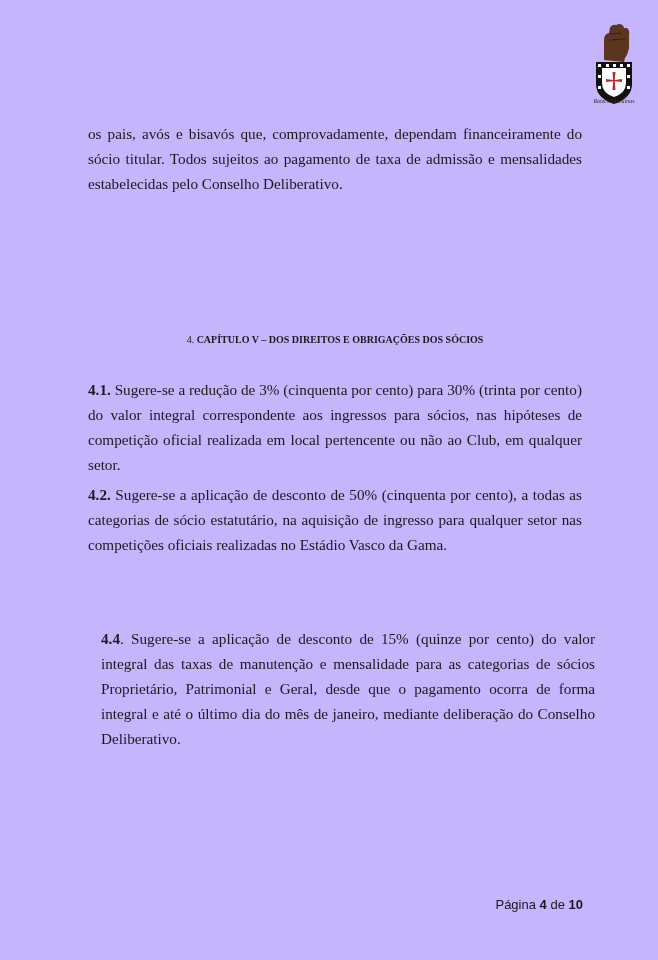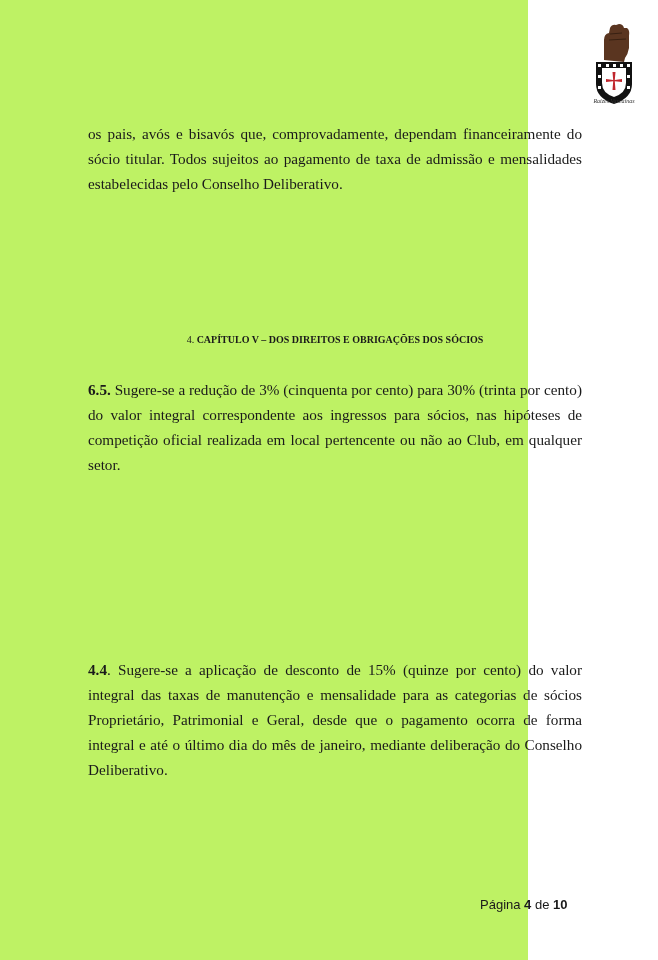--- a/index.html
+++ b/index.html
@@ -1,38 +1,38 @@
 <!DOCTYPE html>
 <html><head>
   <meta charset="utf-8">
   <style>
     html, body { margin: 0; padding: 0; background: #ffffff; }
     body { width: 658px; height: 960px; position: relative; overflow: hidden; }
     .page {
-      position: absolute; left: 0; top: 0; width: 528px; height: 960px; background: #bef264;
+      position: absolute; left: 0; top: 0; width: 658px; height: 960px; background: #c4b5fd;
       font-family: "Liberation Serif", "DejaVu Serif", serif; color: #1a1a1a;
     }
     .logo { position: absolute; left: 588px; top: 20px; width: 52px; height: 88px; }
     .logo-caption {
       position: absolute; left: 586px; top: 98px; width: 56px; text-align: center;
       font-family: "Liberation Serif", serif; font-style: italic; font-size: 6px; color: #333;
     }
     .para {
       position: absolute; left: 88px; width: 494px; font-size: 15.2px; line-height: 25px;
       text-align: justify; text-align-last: left; margin: 0;
     }
     .num { font-weight: bold; }
     .heading {
       position: absolute; left: 88px; width: 494px; top: 327px; text-align: center;
       font-size: 10px; line-height: 25px; margin: 0;
     }
     .heading .hnum { font-weight: normal; }
     .heading .htitle { font-weight: bold; }
     .footer {
-      position: absolute; left: 480px; top: 897px; width: 103px; text-align: left;
+      position: absolute; left: 480px; top: 897px; width: 103px; text-align: right;
       font-family: "Liberation Sans", "DejaVu Sans", sans-serif; font-size: 13px; color: #1a1a1a;
     }
     .footer b { font-weight: bold; }
   </style>
 </head>
 <body>
 
 <div class="page">
 
   <svg class="logo" viewBox="0 0 52 88">
@@ -61,26 +61,29 @@
 
   <p class="para" style="top:121px;">os pais, avós e bisavós que, comprovadamente, dependam financeiramente do sócio titular. Todos sujeitos ao pagamento de taxa de admissão e mensalidades estabelecidas pelo Conselho Deliberativo.</p>
 
 
   <h2 class="heading">
     <span class="hnum">4.</span>
     <span class="htitle">CAPÍTULO V – DOS DIREITOS E OBRIGAÇÕES DOS SÓCIOS</span>
   </h2>
 
   <p class="para" style="top:377px;">
-    <span class="num">6.5.</span><span> Sugere-se a redução de 3% (cinquenta por cento) para 30% (trinta por cento) do valor integral correspondente aos ingressos para sócios, nas hipóteses de competição oficial realizada em local pertencente ou não ao Club, em qualquer setor.</span>
+    <span class="num">4.1.</span><span> Sugere-se a redução de 3% (cinquenta por cento) para 30% (trinta por cento) do valor integral correspondente aos ingressos para sócios, nas hipóteses de competição oficial realizada em local pertencente ou não ao Club, em qualquer setor.</span>
+  </p>
+
+  <p class="para" style="top:482px;">
+    <span class="num">4.2.</span><span> Sugere-se a aplicação de desconto de 50% (cinquenta por cento), a todas as categorias de sócio estatutário, na aquisição de ingresso para qualquer setor nas competições oficiais realizadas no Estádio Vasco da Gama.</span>
   </p>
 
 
-
-  <p class="para" style="top:657px;">
+  <p class="para" style="top:626px;margin-left:13px;">
     <span class="num">4.4</span><span>. Sugere-se a aplicação de desconto de 15% (quinze por cento) do valor integral das taxas de manutenção e mensalidade para as categorias de sócios Proprietário, Patrimonial e Geral, desde que o pagamento ocorra de forma integral e até o último dia do mês de janeiro, mediante deliberação do Conselho Deliberativo.</span>
   </p>
 
   <div class="footer">
     <span>Página</span>
     <b>4</b>
     <span>de</span>
     <b>10</b>
   </div>
 

